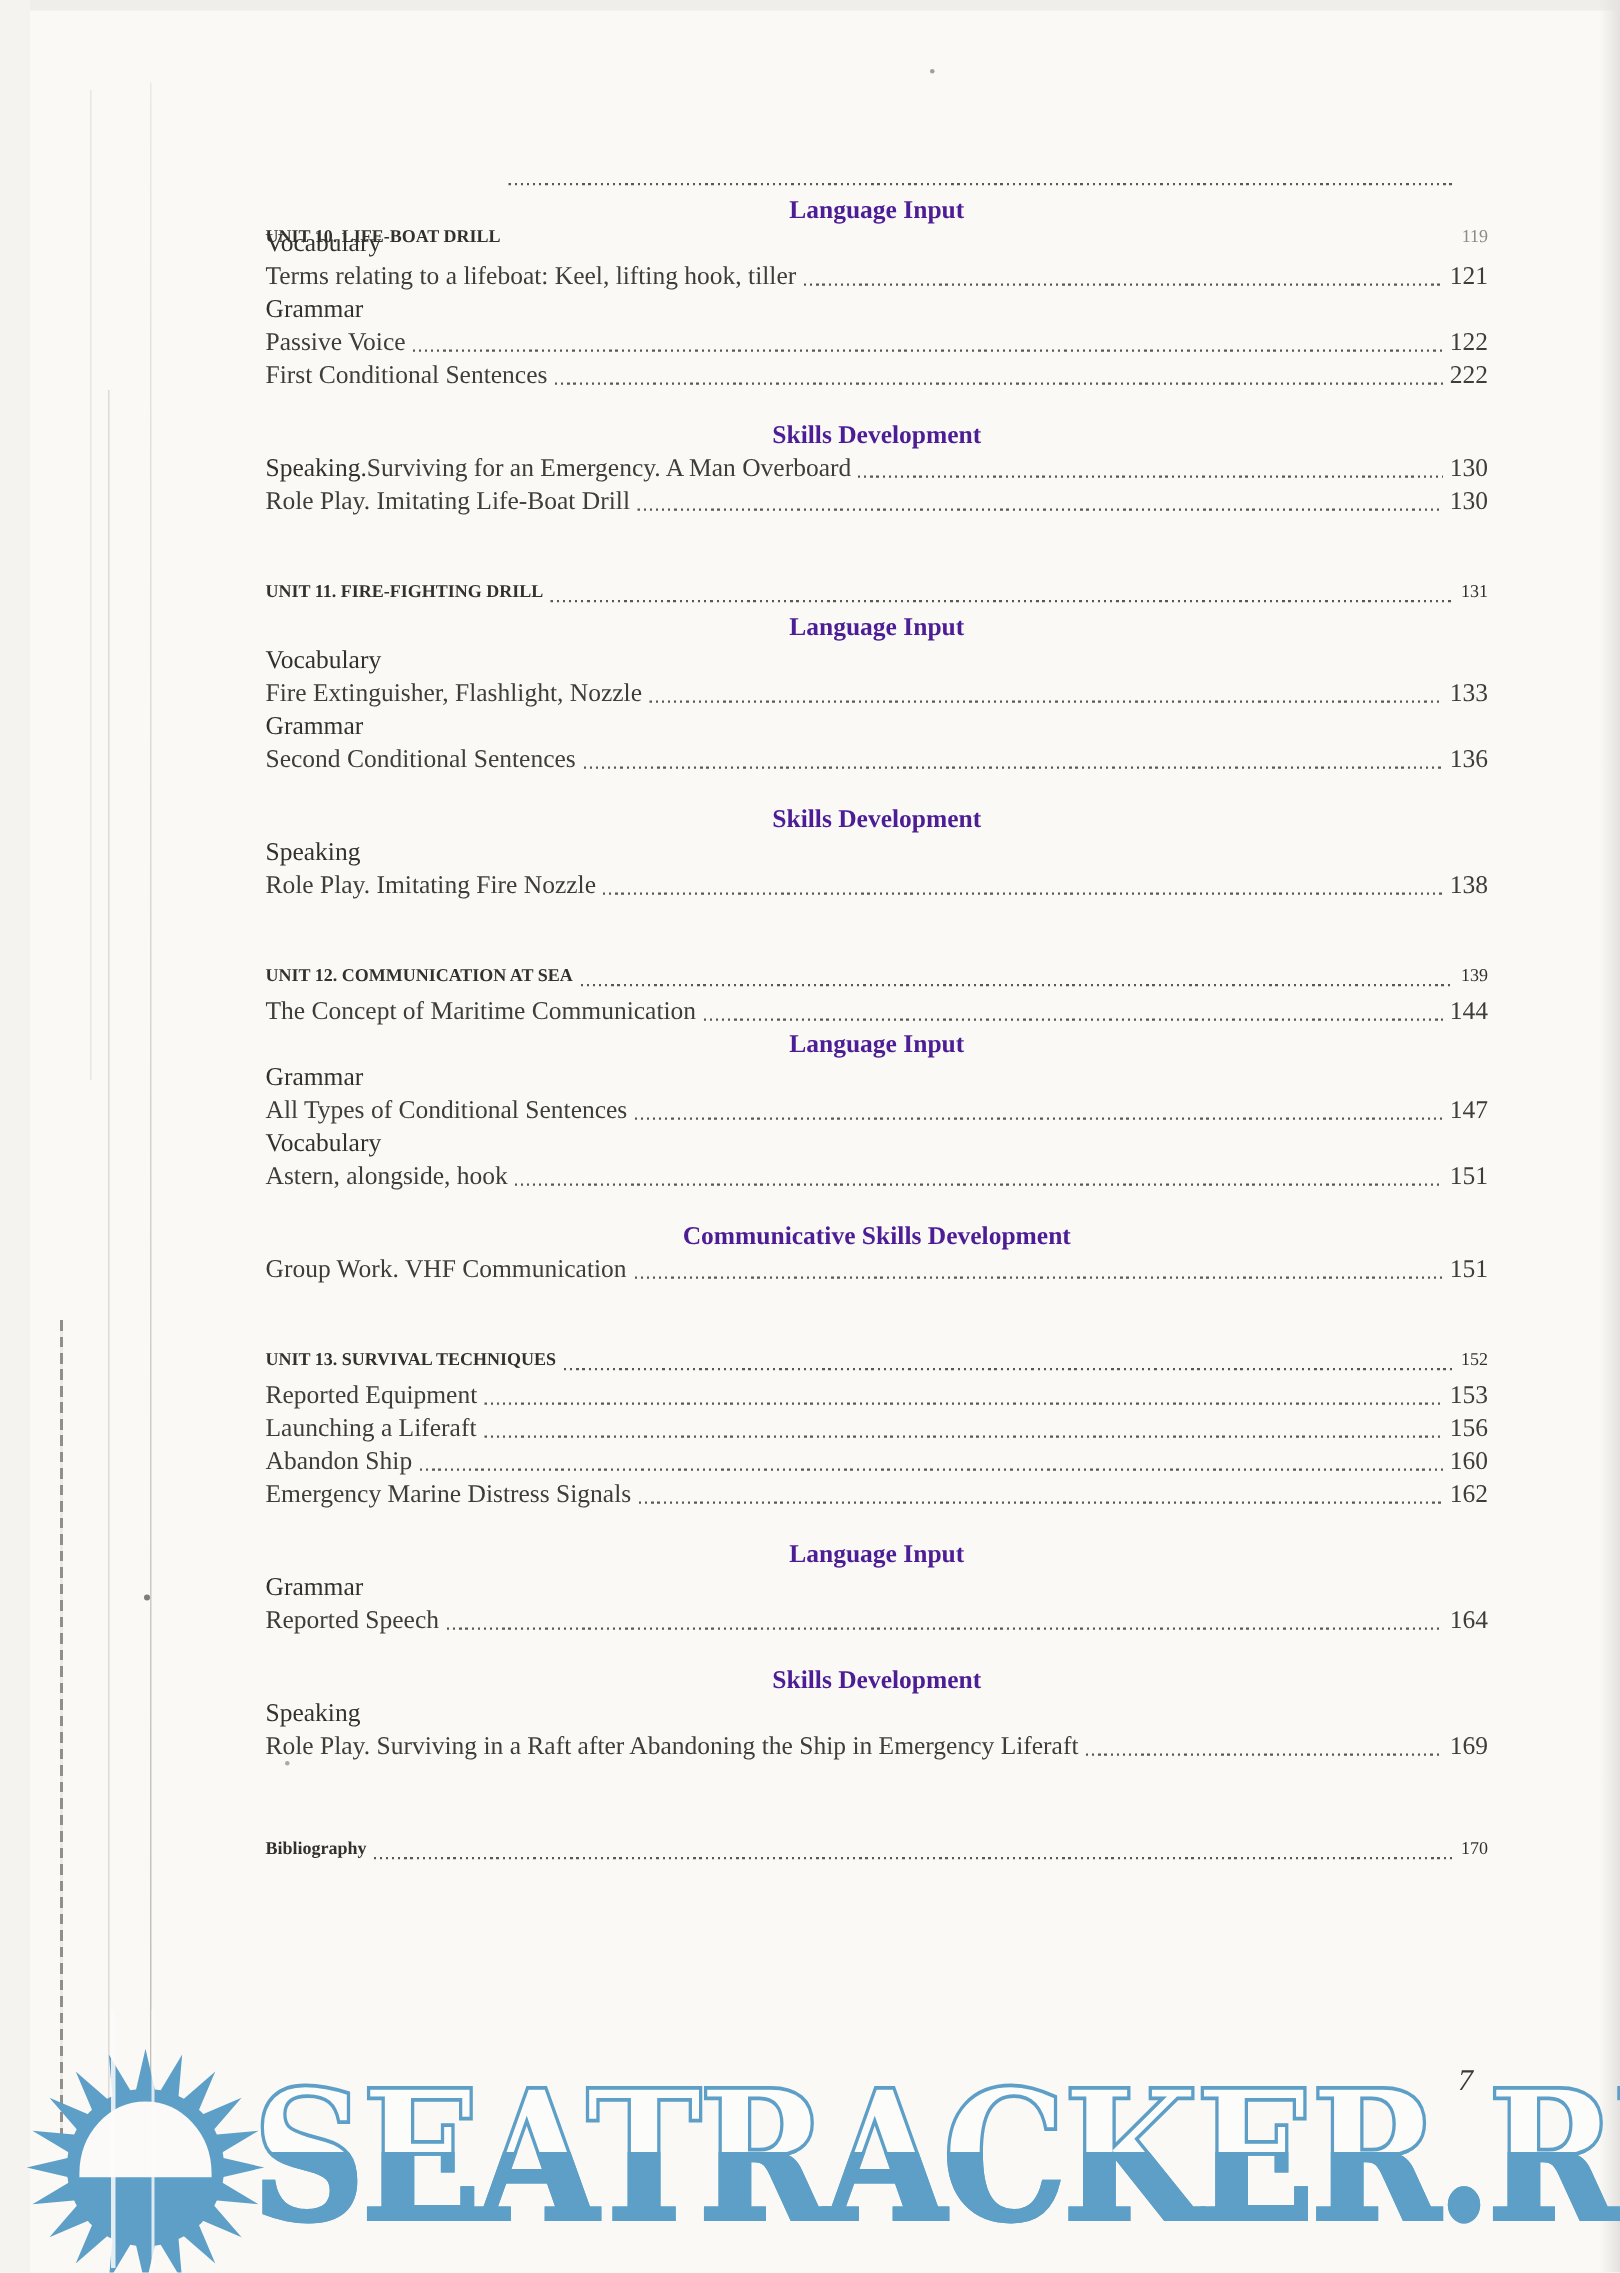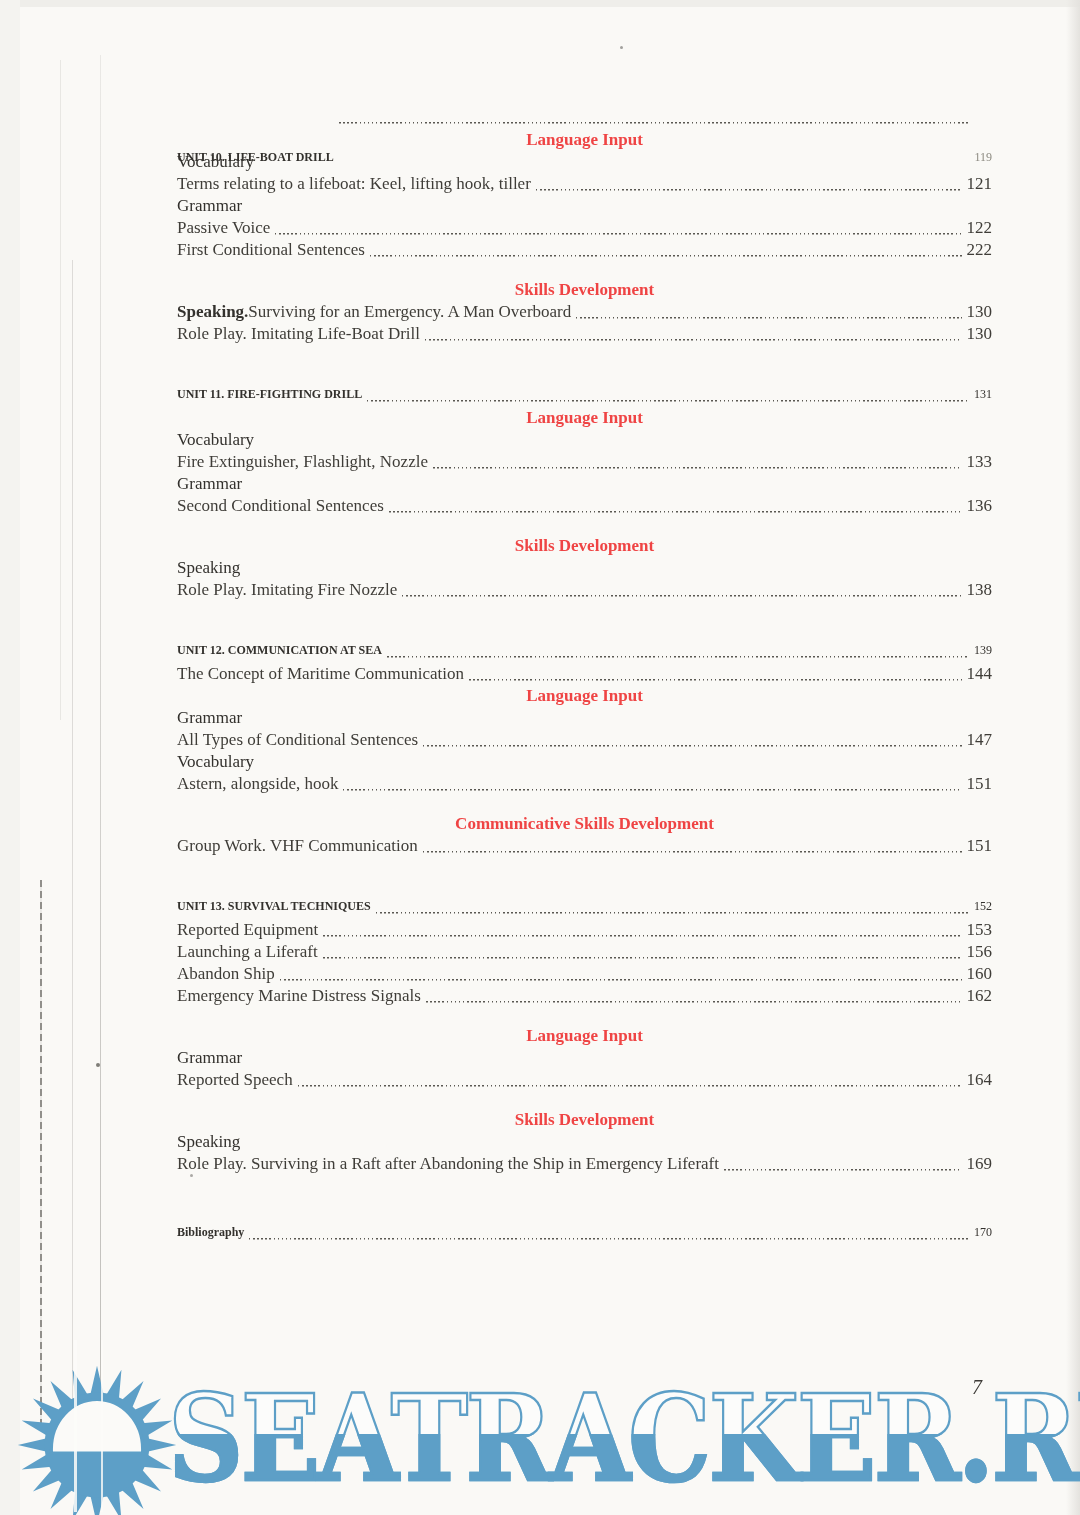--- a/index.html
+++ b/index.html
@@ -22,23 +22,23 @@
     background:linear-gradient(to bottom,rgba(140,138,132,.15),rgba(110,108,102,.42));}
   .streak.d{left:60px;top:60px;height:660px;width:1px;background:rgba(150,148,142,.18);}
   .streak.white1{left:74px;top:1340px;height:172px;width:3px;background:rgba(252,251,249,.85);z-index:4;}
   .streak.white2{left:101px;top:1340px;height:172px;width:2px;background:rgba(252,251,249,.8);z-index:4;}
   .speck{position:absolute;background:#4a4843;border-radius:50%;z-index:1;}
   
   #toc{position:absolute;left:177px;right:88px;top:103px;z-index:2;
     color:#3f3d38;font-size:17px;}
   .row{display:flex;align-items:baseline;height:22px;line-height:22px;white-space:nowrap;}
   .row.unit{height:26px;line-height:26px;font-weight:bold;font-size:12px;color:#33312d;}
-  .row.center{justify-content:center;font-weight:bold;color:#ef4444;}
+  .row.center{justify-content:center;font-weight:bold;color:#4c1d95;}
   .row.lefthead{font-weight:normal;color:#33312d;}
-  .bp{font-weight:bold;color:#33312d;}
+  .bp{font-weight:normal;color:#33312d;}
   .leader{flex:1;align-self:stretch;margin:0 3px 0 5px;
     background-image:repeating-linear-gradient(to right,#5a5852 0,#5a5852 1.5px,transparent 1.5px,transparent 4.1px);
     background-size:100% 1.5px;background-repeat:no-repeat;background-position:left bottom 5px;}
   .unit .leader{background-position:left bottom 6px;}
   .pg{margin-left:2px;font-weight:normal;}
   .pg.faded{color:#8d8b82;margin-top:41px;}
   .gap-s{height:18px;} .gap-l{height:36px;} .gap-xl{height:44px;}
   
   :root{--wm:#5d9fc7;}
   .watermark{position:absolute;left:0;top:1340px;width:1080px;height:175px;z-index:3;}

